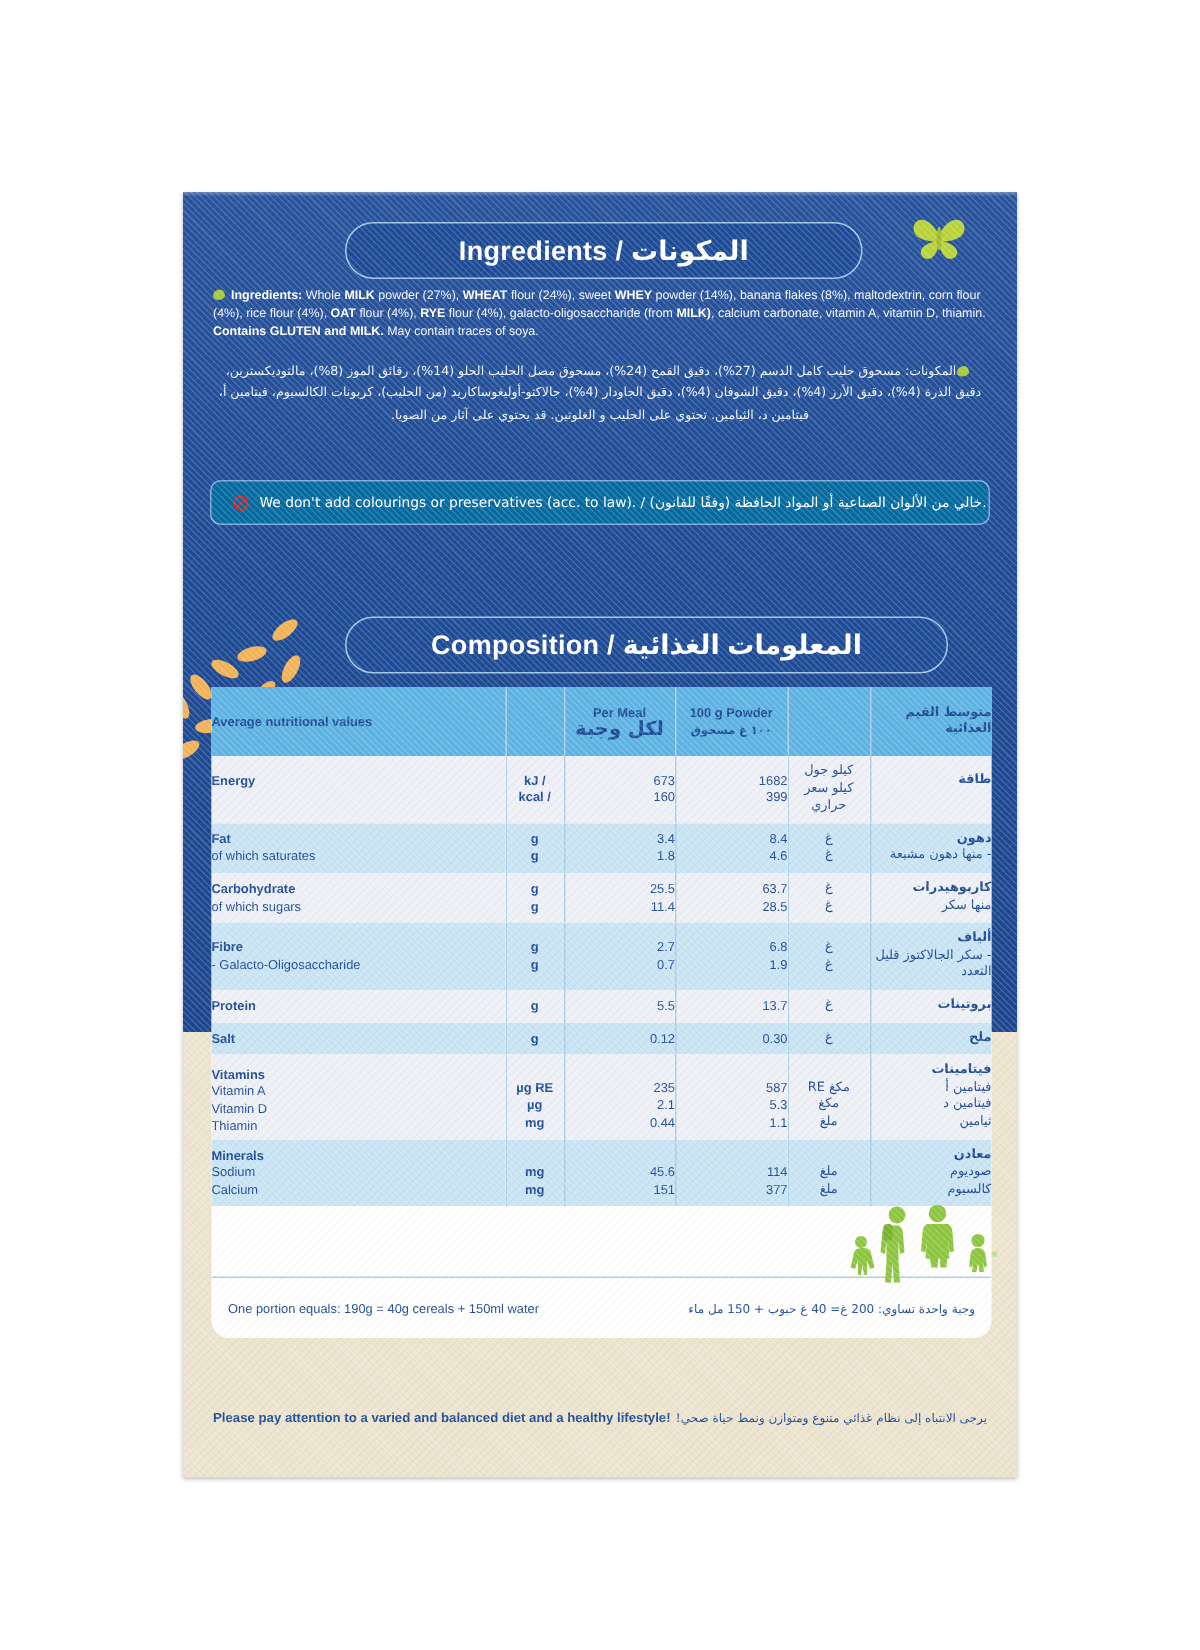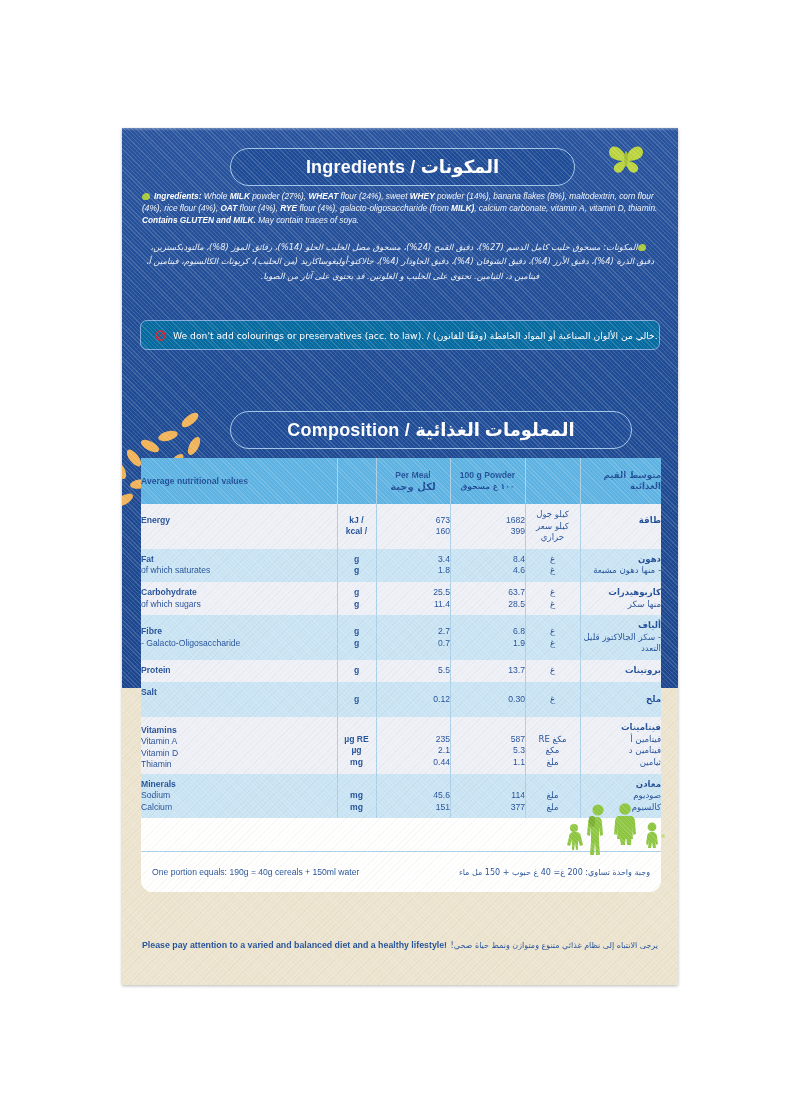--- a/index.html
+++ b/index.html
@@ -43,21 +43,21 @@
     display:flex;align-items:center;justify-content:center;
     color:#ffffff;font-size:18px;font-weight:600;letter-spacing:.2px;
   }
   #pill-ingredients{left:108px;top:20px;width:345px;height:38px;}
   #pill-composition{left:108px;top:283px;width:402px;height:38px;}
 
   
   .butterfly{position:absolute;left:482px;top:12px;width:44px;height:40px;}
 
   
-  .ing-block{position:absolute;left:20px;top:62px;width:516px;color:#ffffff;font-style:italic;}
+  .ing-block{position:absolute;left:20px;top:62px;width:516px;color:#ffffff;}
   .ing-en{
     font-size:8.3px;line-height:12.2px;color:#f2f6fc;text-align:left;
   }
   .ing-en b{font-weight:700;color:#ffffff;}
   .leaf-dot{
     display:inline-block;width:8px;height:7px;margin-right:4px;
     border-radius:60% 40% 60% 40%/60% 60% 40% 40%;
     background:#a8c93a;vertical-align:middle;
   }
   .ing-ar{
@@ -231,21 +231,21 @@
             <col class="c4">
             <col class="c5">
             <col class="c6">
         </colgroup>
         <thead>
           <tr>
             <td class="hd-en">Average nutritional values</td>
             <td class="vsep"></td>
             <td class="hd-col vsep">
               <div>Per Meal</div>
-              <div style="direction:rtl;font-family:'DejaVu Sans',sans-serif;font-size:10px;">لكل وجبة</div>
+              <div style="direction:rtl;font-family:'DejaVu Sans',sans-serif;font-size:13px;">لكل وجبة</div>
             </td>
             <td class="hd-col vsep">
               <div>100 g Powder</div>
               <div style="direction:rtl;font-family:'DejaVu Sans',sans-serif;font-size:7.6px;">١٠٠ غ مسحوق</div>
             </td>
             <td class="vsep"></td>
             <td class="hd-ar vsep">متوسط القيم الغذائية</td>
           </tr>
         </thead>
         <tbody id="tbody">
@@ -367,21 +367,21 @@
                 <div>13.7</div>
               </td>
               <td class="unit-ar vsep" style="padding-top: 5px; padding-bottom: 5px;">
                 <div>غ</div>
               </td>
               <td class="name-ar vsep" style="padding-top: 5px; padding-bottom: 5px;">
                 <div style="font-weight: 700;">بروتينات</div>
               </td>
             </tr>
             <tr class="alt">
-              <td class="name" style="padding-top: 5px; padding-bottom: 19px;">
+              <td class="name" style="padding-top: 5px; padding-bottom: 5px;">
                 <div style="font-weight: 700;">Salt</div>
               </td>
               <td class="unit vsep" style="padding-top: 5px; padding-bottom: 5px;">
                 <div>g</div>
               </td>
               <td class="num vsep" style="padding-top: 5px; padding-bottom: 5px;">
                 <div>0.12</div>
               </td>
               <td class="num vsep" style="padding-top: 5px; padding-bottom: 5px;">
                 <div>0.30</div>

